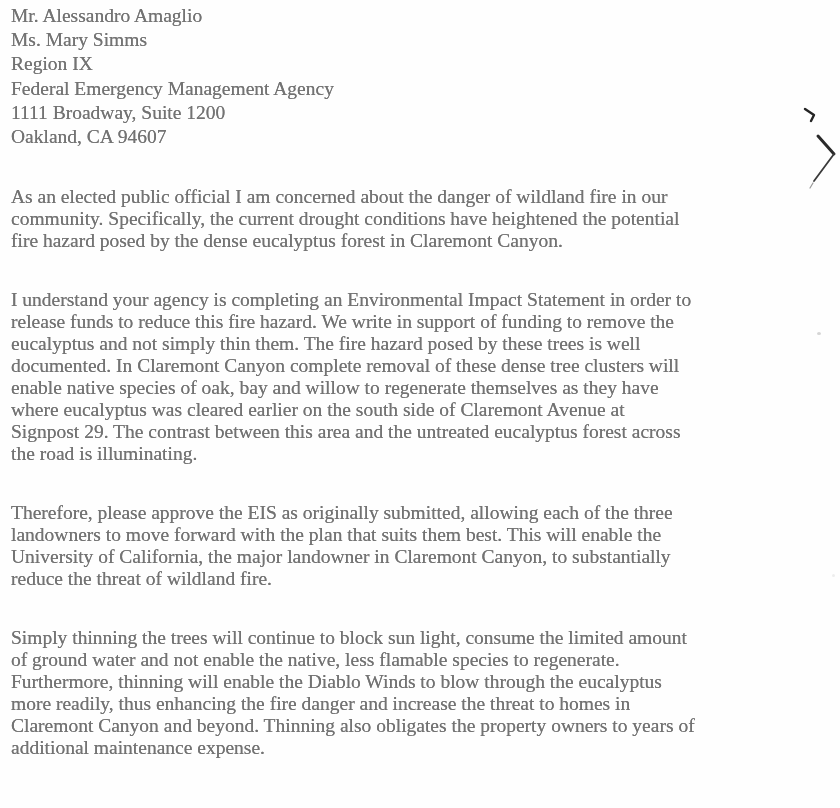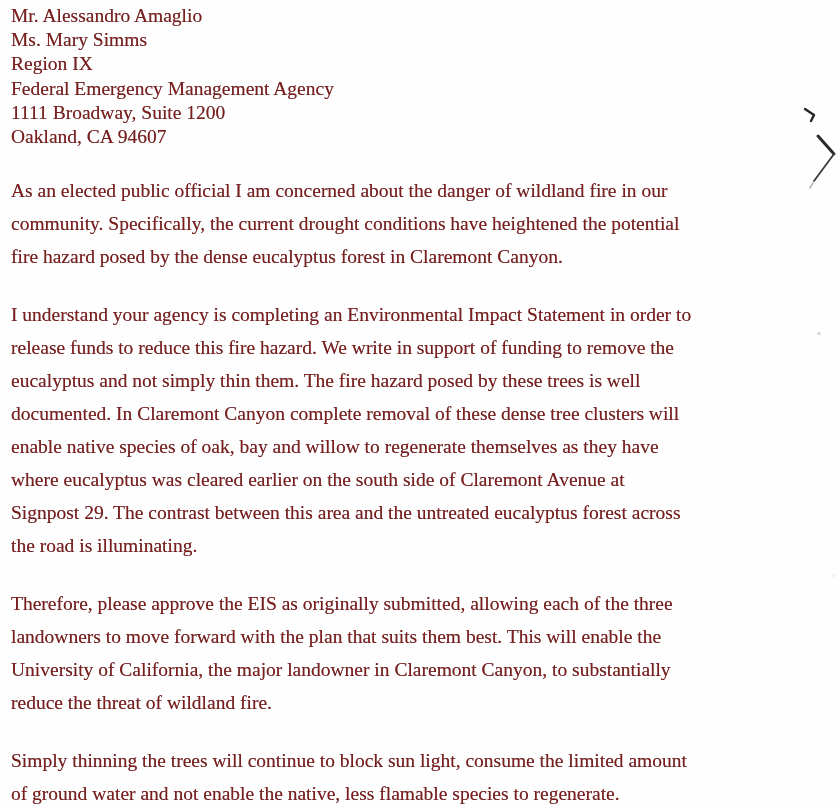--- a/index.html
+++ b/index.html
@@ -7,21 +7,21 @@
     padding: 0;
     background: #ffffff;
   }
   .page {
     position: relative;
     width: 840px;
     height: 808px;
     background: #fefefe;
     overflow: hidden;
     font-family: "Liberation Serif", "DejaVu Serif", serif;
-    color: #7f1d1d;
+    color: #737373;
   }
   .letter-body {
     position: absolute;
     left: 11px;
     top: 4px;
     width: 790px;
   }
   .address-block {
     white-space: pre-line;
     font-size: 19.5px;
@@ -29,23 +29,23 @@
     text-shadow: 0 0 0.5px rgba(20,20,20,0.55);
   }
   .salutation {
     margin-top: 26px;
     font-size: 19.5px;
     line-height: 24.2px;
     white-space: pre-line;
     text-shadow: 0 0 0.5px rgba(20,20,20,0.55);
   }
   .para {
-    margin-top: 25px;
+    margin-top: 37px;
     font-size: 19.5px;
-    line-height: 33px;
+    line-height: 22px;
     white-space: pre-line;
     text-shadow: 0 0 0.5px rgba(20,20,20,0.55);
   }
   .pen-mark {
     position: absolute;
     left: 0;
     top: 0;
     pointer-events: none;
   }
   

